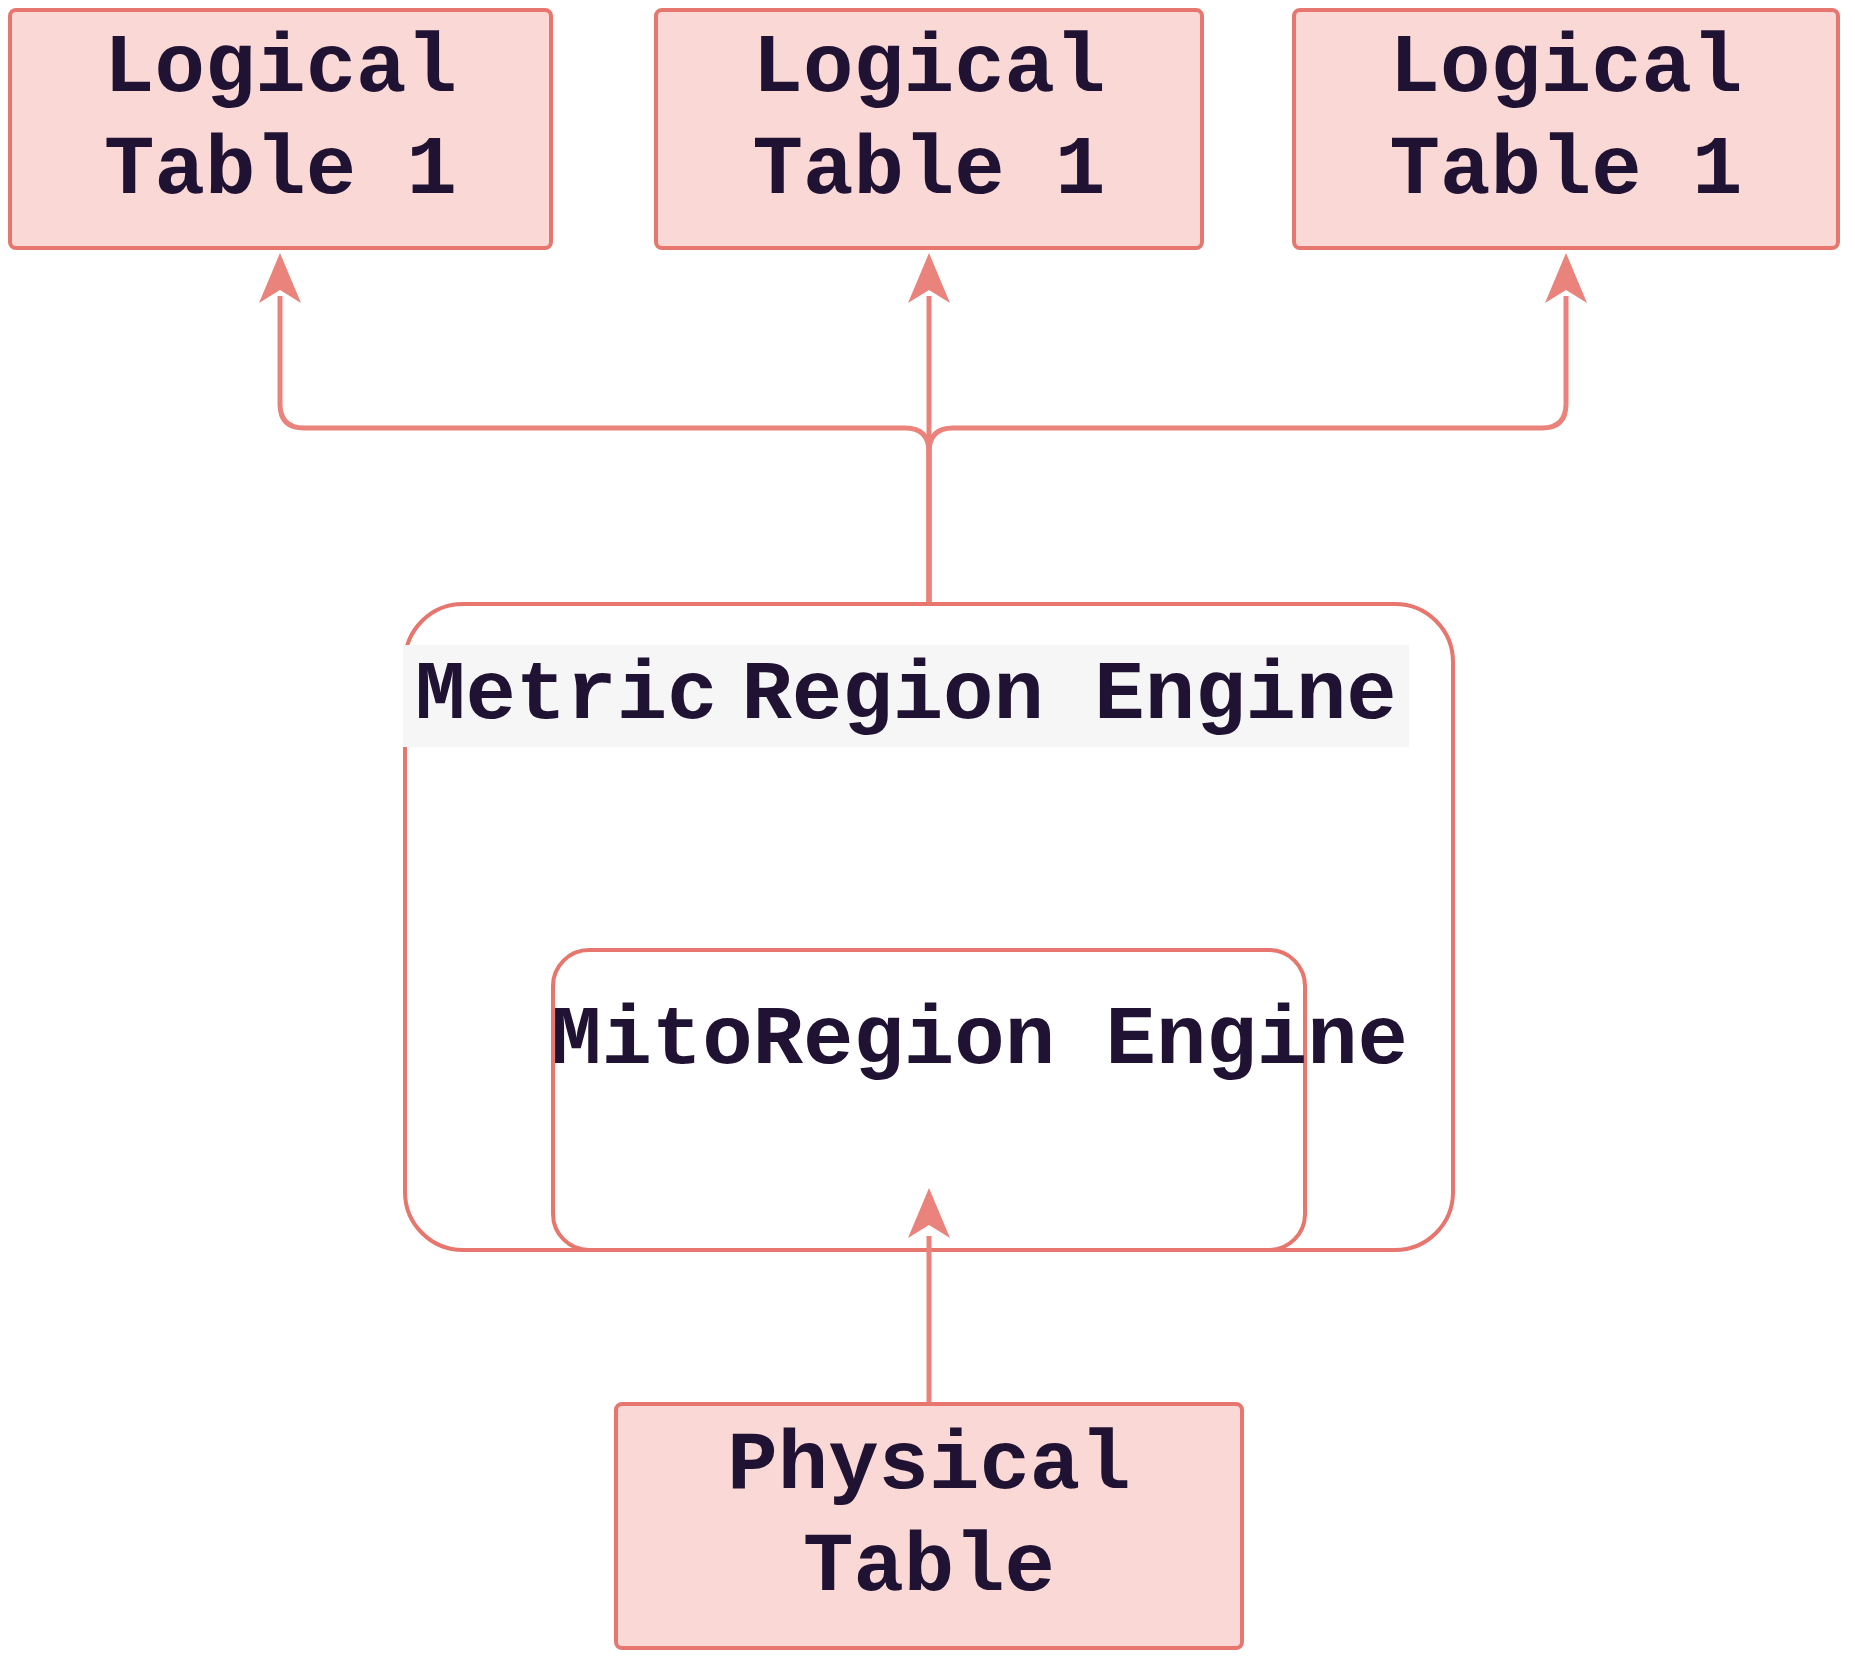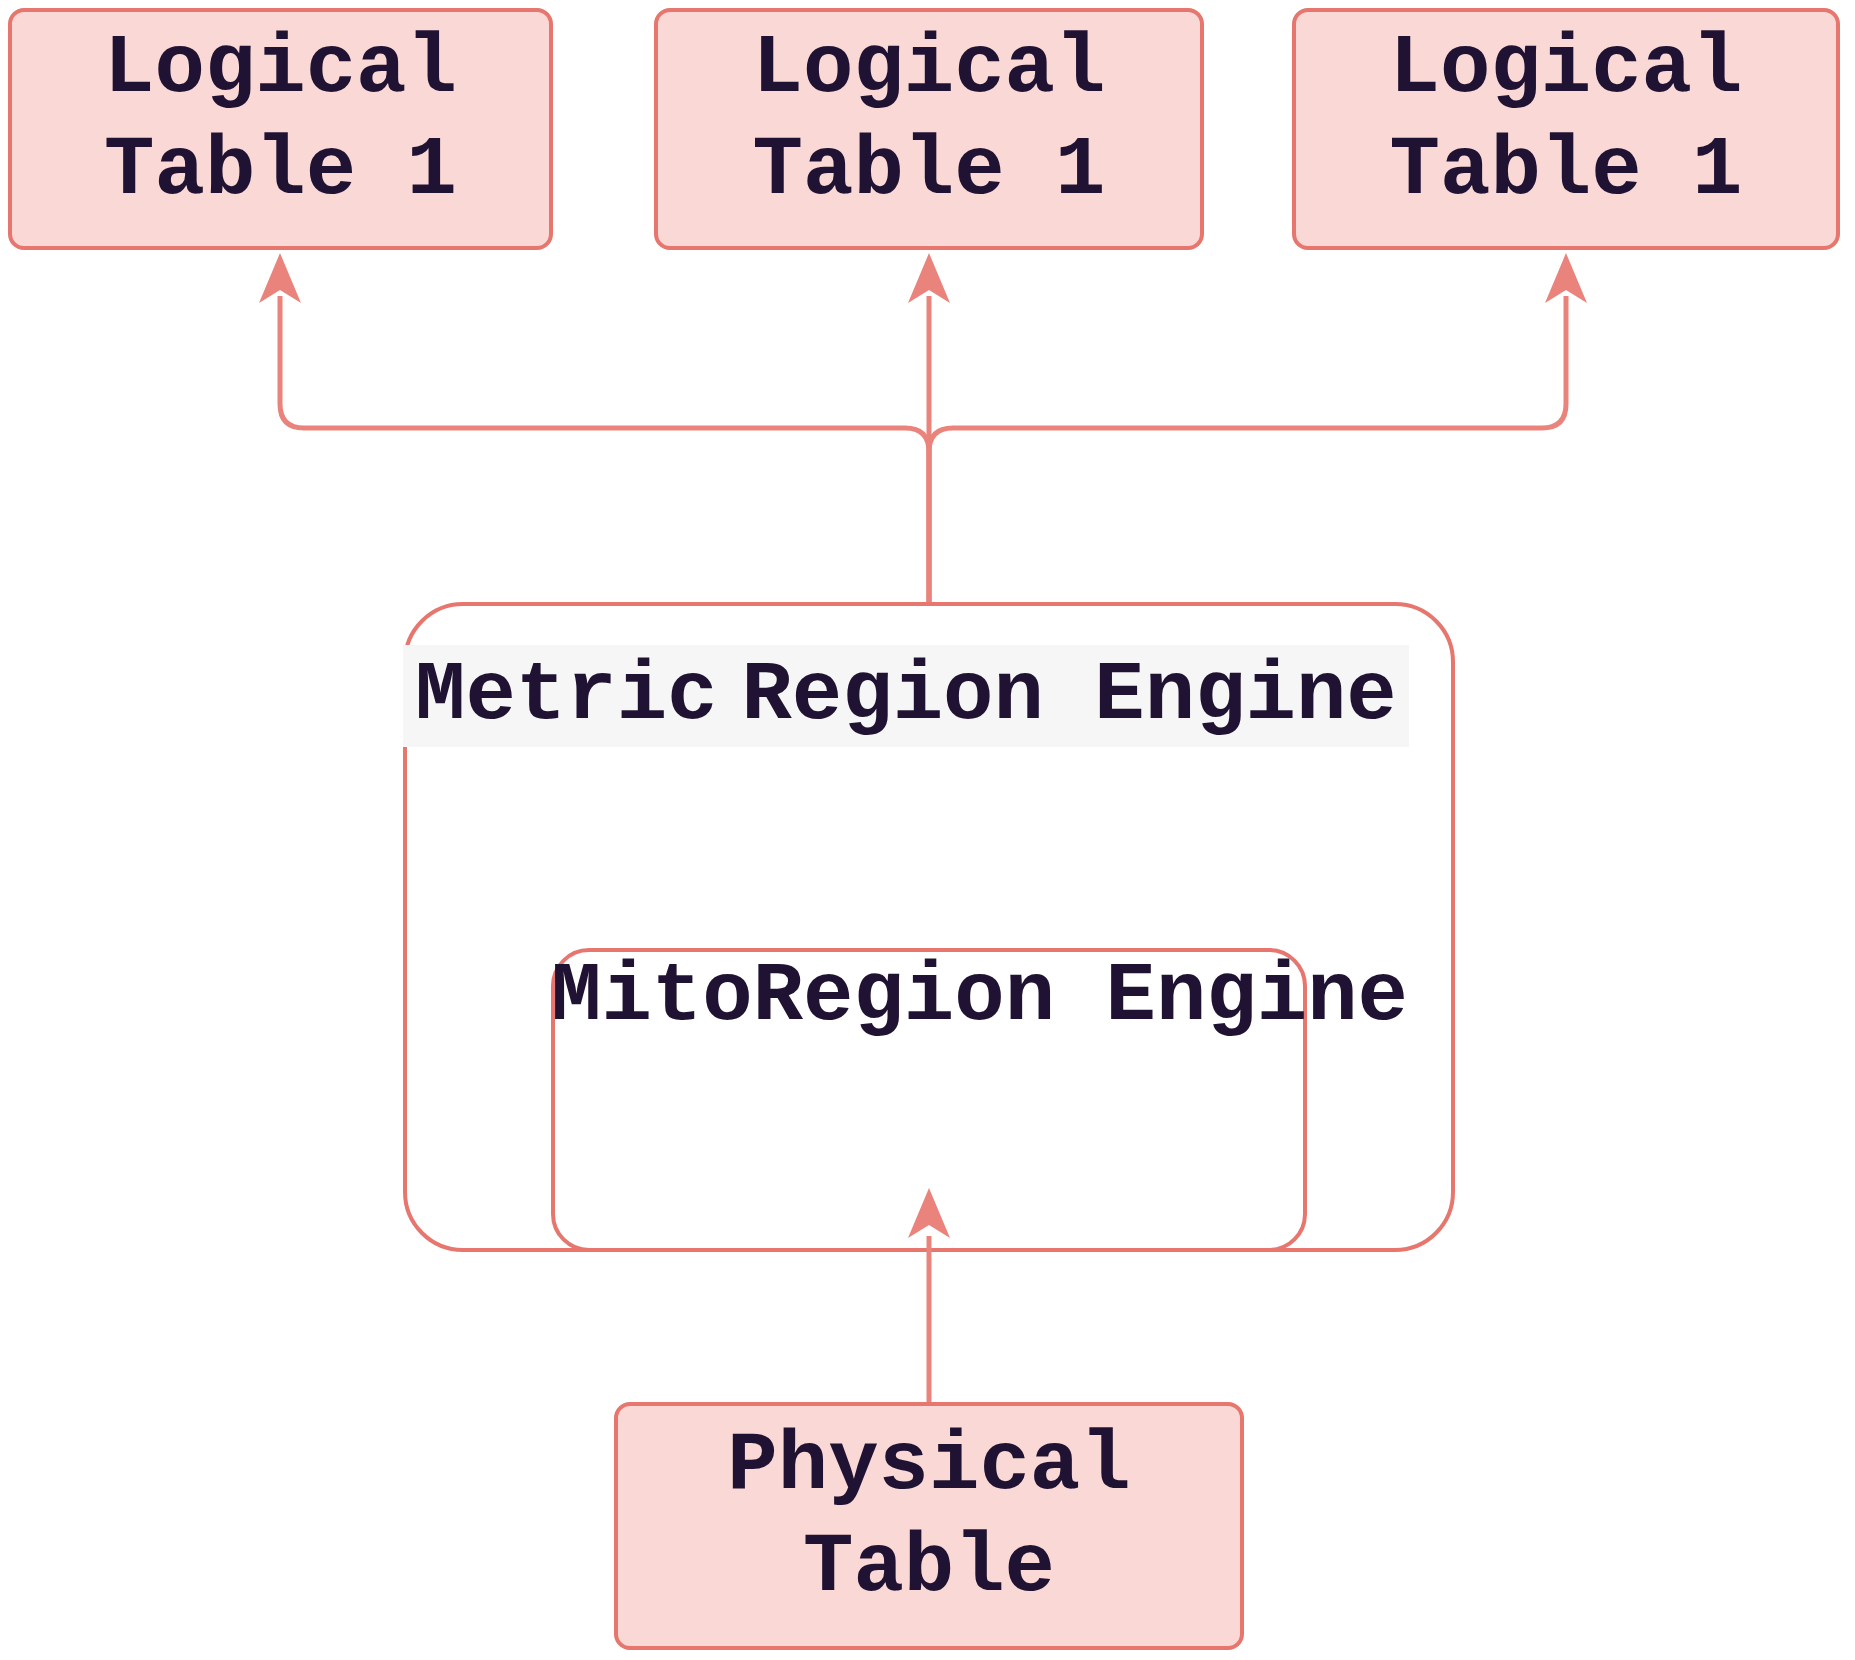--- a/index.html
+++ b/index.html
@@ -9,21 +9,21 @@
     height: 1660px;
     background: var(--canvas-bg, #ffffff);
     overflow: hidden;
     font-family: "Liberation Mono", "DejaVu Sans Mono", monospace;
   }
   .node {
     position: absolute;
     box-sizing: border-box;
     background: var(--node-fill, #f9d8d6);
     border: 4px solid var(--node-border, #e6766e);
-    border-radius: 16px;
+    border-radius: 8px;
     display: flex;
     flex-direction: column;
     justify-content: center;
     padding-bottom: 18px;
     color: var(--text-color, #201232);
     font-weight: 700;
     font-size: 84px;
     line-height: 102px;
     text-align: center;
     white-space: pre;
@@ -45,21 +45,21 @@
     line-height: 102px;
     white-space: pre;
   }
   .engine-label .hl {
     background: var(--label-bg, #f7f6f6);
     padding: 0 12px;
   }
   #metric-container { left: 403px; top: 602px; width: 1052px; height: 650px; border-radius: 60px; }
   #mito-box         { left: 551px; top: 948px; width: 756px;  height: 304px; border-radius: 38px; }
   #metric-label { left: 403px; top: 645px; width: 1052px; }
-  #mito-label   { left: 551px; top: 946px; width: 756px;  }
+  #mito-label   { left: 551px; top: 990px; width: 756px;  }
   #logical-1 { left: 8px;    top: 8px; width: 545px; height: 242px; }
   #logical-2 { left: 654px;  top: 8px; width: 550px; height: 242px; }
   #logical-3 { left: 1292px; top: 8px; width: 548px; height: 242px; }
   #physical  { left: 614px;  top: 1402px; width: 630px; height: 248px; }
   svg.wires {
     position: absolute;
     left: 0; top: 0;
     width: 1855px; height: 1660px;
     pointer-events: none;
   }

